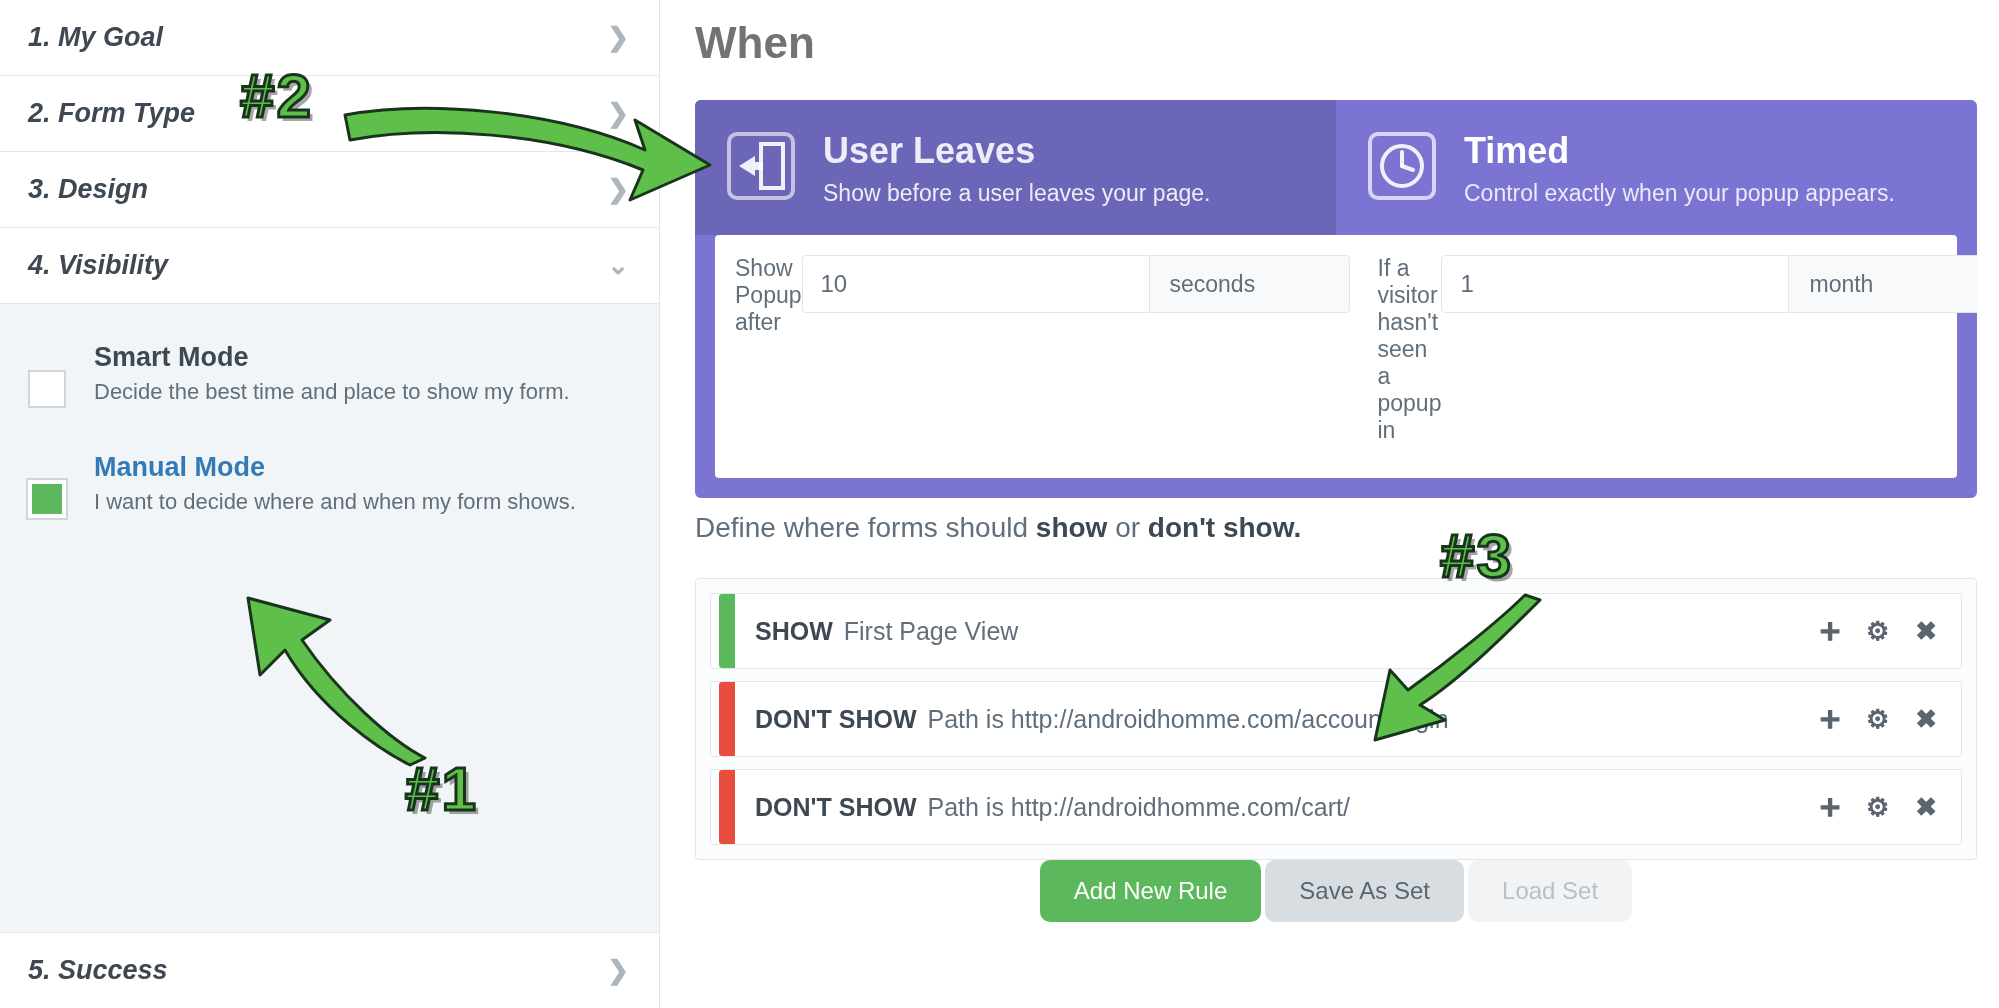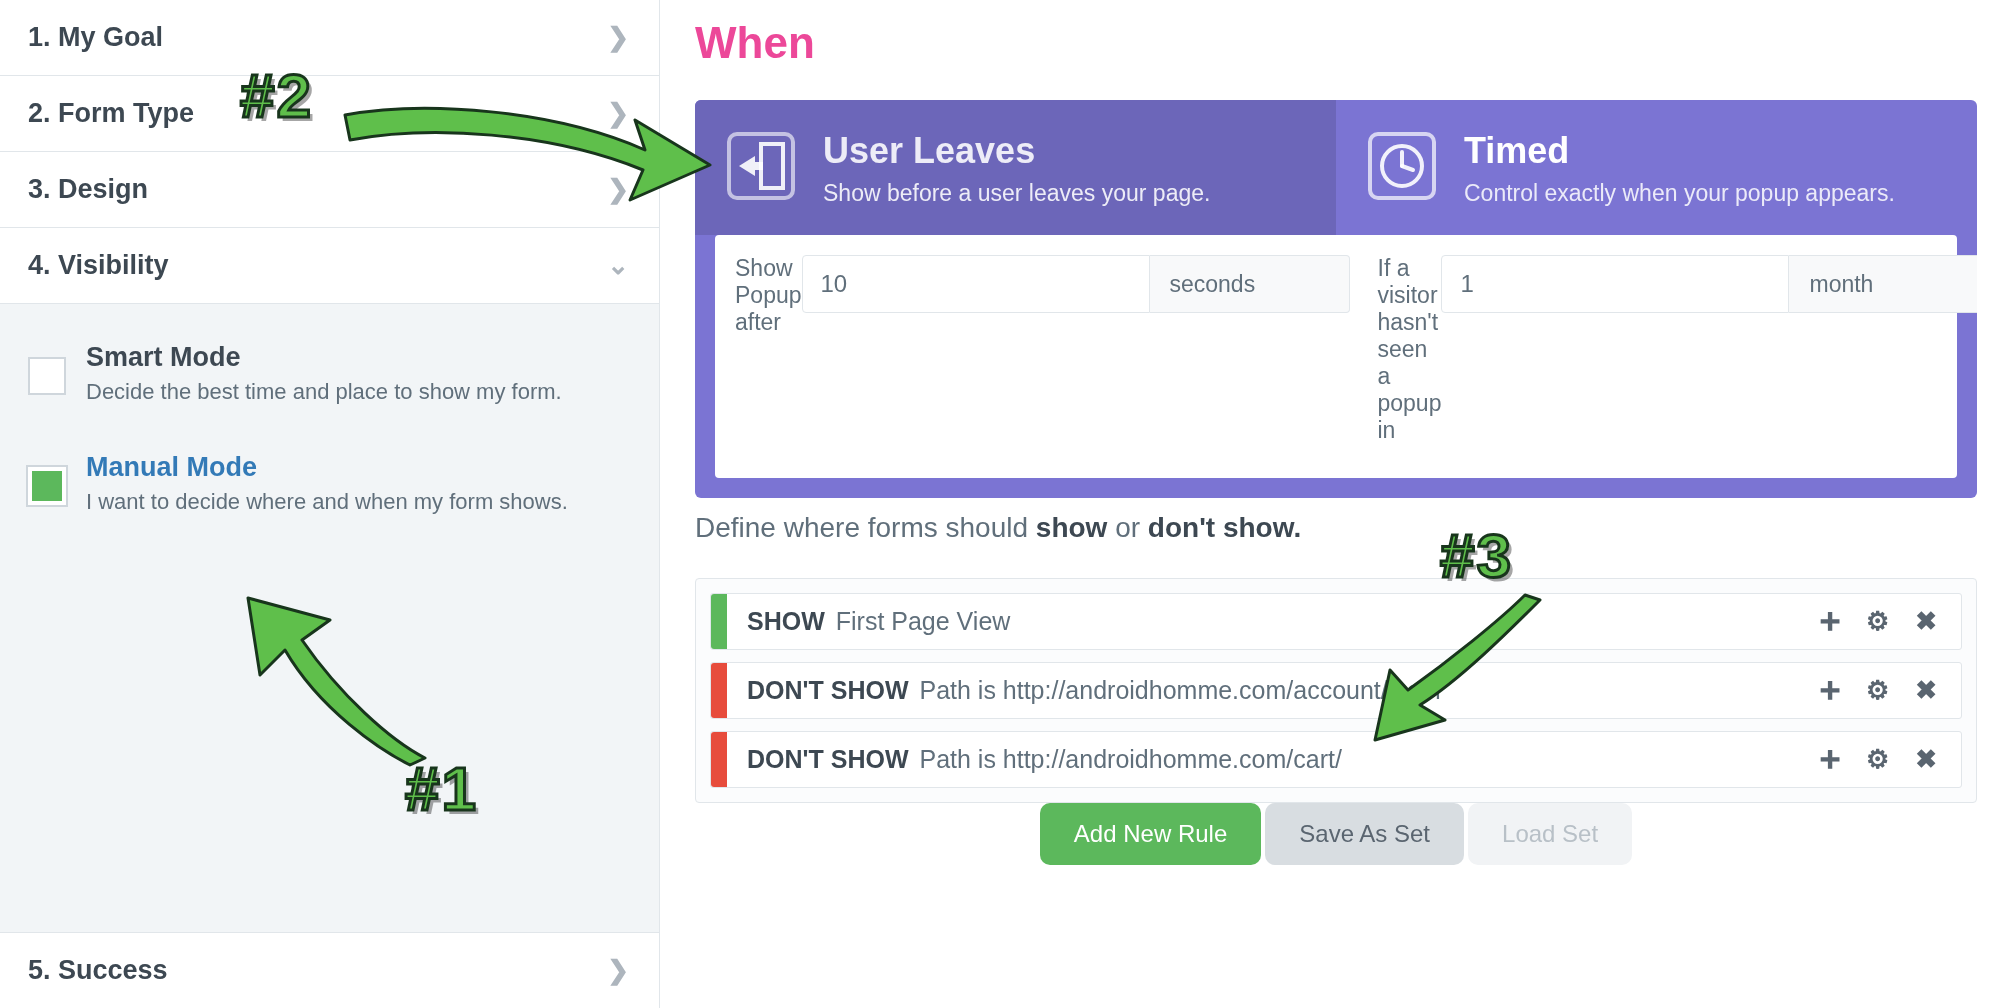--- a/index.html
+++ b/index.html
@@ -19,52 +19,52 @@
     --annotation-green:#5fbf4b;
     --annotation-stroke:#18351c;
   }
   *{box-sizing:border-box;}
   html,body{margin:0;padding:0;font-family:"Helvetica Neue",Helvetica,Arial,sans-serif;color:var(--text-dark);background:#fff;}
   .app{display:flex;width:1999px;height:1008px;position:relative;overflow:hidden;}
   
   .sidebar{width:660px;flex:0 0 660px;border-right:1px solid var(--border);display:flex;flex-direction:column;}
   .nav-item{display:flex;align-items:center;justify-content:space-between;padding:22px 30px 22px 28px;border-bottom:1px solid var(--border);cursor:pointer;}
   .nav-item.expanded{border-bottom:none;}
-  .nav-item .label{font-size:27px;font-weight:700;color:var(--text-dark);}
+  .nav-item .label{font-size:27px;font-weight:700;color:var(--text-dark);font-style:italic;}
   .nav-item .chev{color:#adb5bd;font-size:26px;font-weight:700;}
   .nav-content{background:var(--sidebar-bg);flex:1;padding:38px 28px 0 28px;border-top:1px solid var(--border);border-bottom:1px solid var(--border);}
-  .mode{display:flex;align-items:center;gap:20px;margin-bottom:44px;}
+  .mode{display:flex;align-items:flex-end;gap:28px;margin-bottom:44px;}
   .mode .box{width:38px;height:38px;border:2px solid #cfd6dc;background:#fff;flex:0 0 38px;margin-top:2px;}
   .mode.selected .box{border:4px solid #fff;background:var(--accent-green);outline:2px solid #cfd6dc;}
   .mode .title{font-size:27px;font-weight:700;color:var(--text-dark);margin-bottom:4px;}
   .mode.selected .title{color:var(--accent-link);}
   .mode .desc{font-size:22px;color:var(--text-muted);line-height:1.4;max-width:550px;}
   
   .main{flex:1;padding:0 22px 0 35px;overflow:hidden;}
-  h2.section{font-size:44px;font-weight:700;color:#ec4899;margin:18px 0 32px 0;}
+  h2.section{font-size:44px;font-weight:700;color:#737373;margin:18px 0 32px 0;}
   
   .when-panel{background:var(--panel-purple);border-radius:6px;overflow:hidden;}
   .tabs{display:flex;}
   .tab{flex:1;display:flex;gap:26px;align-items:flex-start;padding:30px 30px 26px 30px;color:#fff;cursor:pointer;}
   .tab.inactive{background:var(--panel-purple-dim);}
   .tab .icon{width:72px;height:72px;flex:0 0 72px;}
   .tab .t-title{font-size:36px;font-weight:700;margin-bottom:6px;}
   .tab .t-desc{font-size:23px;color:rgba(255,255,255,0.85);line-height:1.35;}
   .tab.inactive .t-title,.tab.inactive .t-desc{color:rgba(255,255,255,0.88);}
   .tab-body{background:#fff;margin:0 20px 20px 20px;border-radius:4px;padding:20px 20px 22px 20px;display:flex;gap:28px;}
   .field-group{flex:1;display:flex;flex-direction:row;}
   .field-label{font-size:23px;color:var(--text-muted);margin-bottom:12px;}
   .input-row{display:flex;}
   .input-row input{flex:1;height:58px;border:1px solid var(--border);border-radius:4px 0 0 4px;padding:0 18px;font-size:24px;color:var(--text-muted);outline:none;}
   .input-row .unit{flex:0 0 auto;min-width:200px;height:58px;border:1px solid var(--border);border-left:none;border-radius:0 4px 4px 0;background:#f8f9fa;display:flex;align-items:center;padding:0 20px;font-size:23px;color:var(--text-muted);}
   
   .dr-sub{font-size:28px;color:var(--text-muted);margin:14px 0 34px 0;}
   .dr-sub b{color:var(--text-dark);font-weight:700;}
   .rules-box{border:1px solid var(--border);border-radius:4px;background:#fbfcfd;padding:14px 14px;}
-  .rule{display:flex;align-items:center;background:#fff;border:1px solid var(--border);border-radius:3px;margin-bottom:12px;height:57px;}
+  .rule{display:flex;align-items:center;background:#fff;border:1px solid var(--border);border-radius:3px;margin-bottom:12px;height:76px;padding-left:8px;}
   .rule:last-of-type{margin-bottom:0;}
   .rule .bar{width:16px;height:100%;border-radius:3px 0 0 3px;}
   .rule .bar.green{background:var(--rule-green);}
   .rule .bar.red{background:var(--rule-red);}
   .rule .txt{flex:1;padding:0 20px;font-size:25px;color:var(--text-muted);white-space:nowrap;overflow:hidden;text-overflow:ellipsis;}
   .rule .txt b{color:var(--text-dark);font-weight:700;margin-right:4px;}
   .rule .actions{display:flex;gap:26px;padding:0 24px;color:#5a6570;}
   .rule .actions span{font-size:26px;font-weight:900;cursor:pointer;}
   .btn-row{display:flex;justify-content:center;gap:4px;margin-top:0;}
   .btn{height:62px;padding:0 34px;font-size:24px;font-weight:500;border:none;border-radius:10px;cursor:pointer;}

